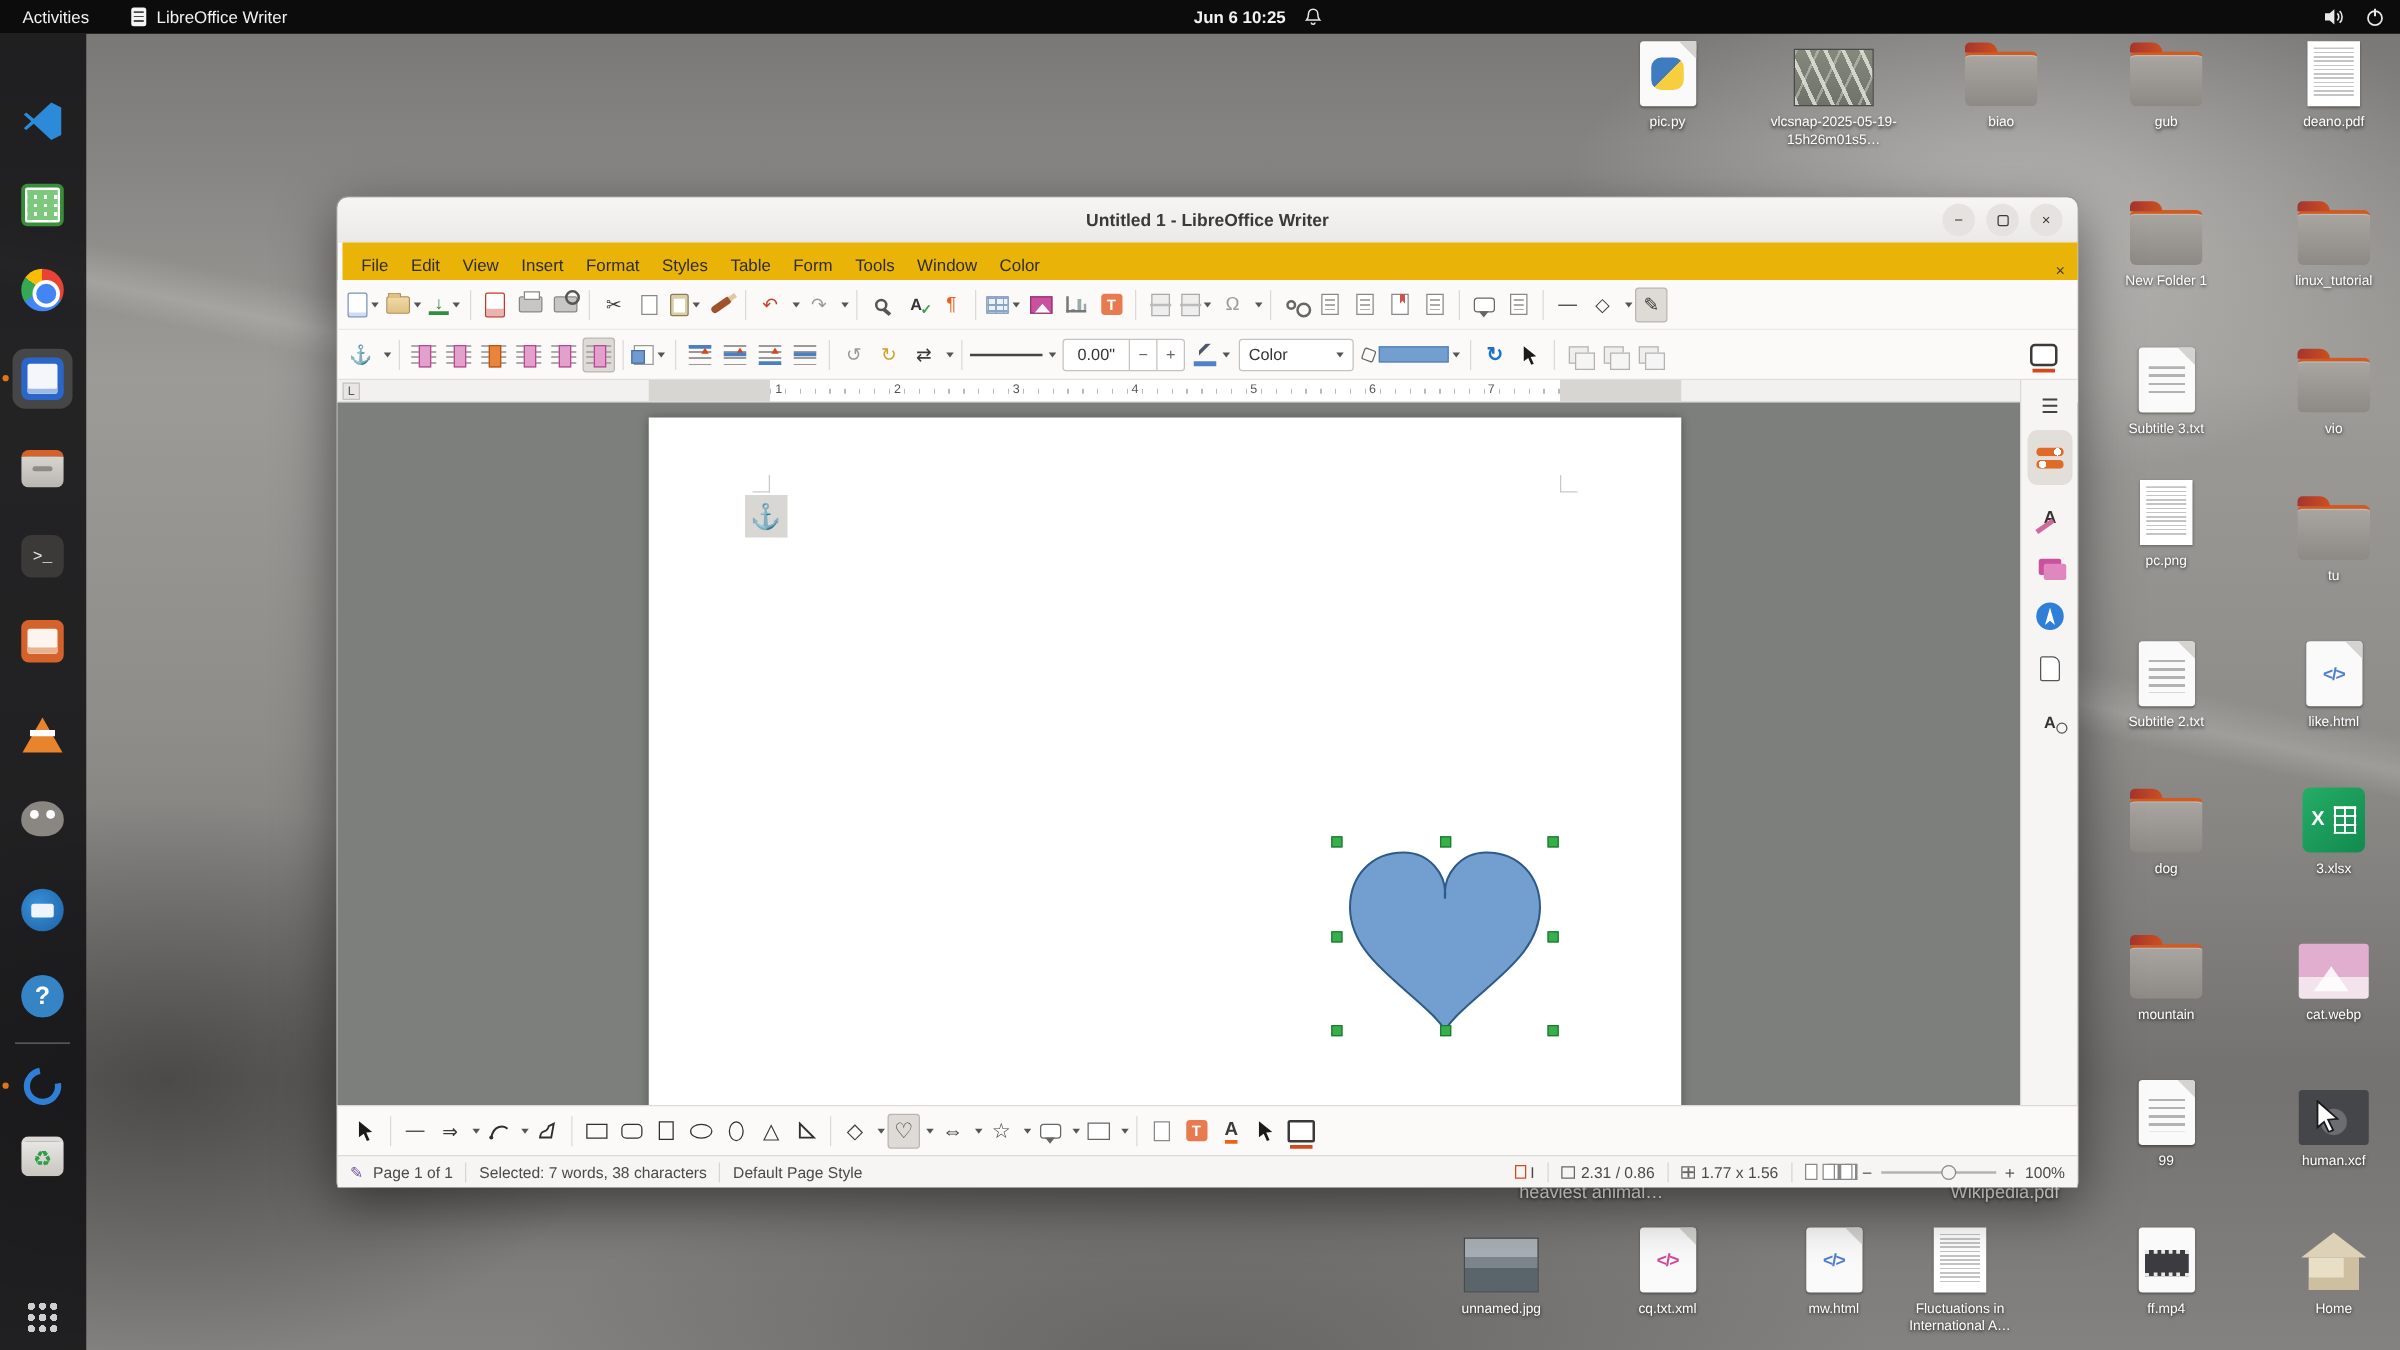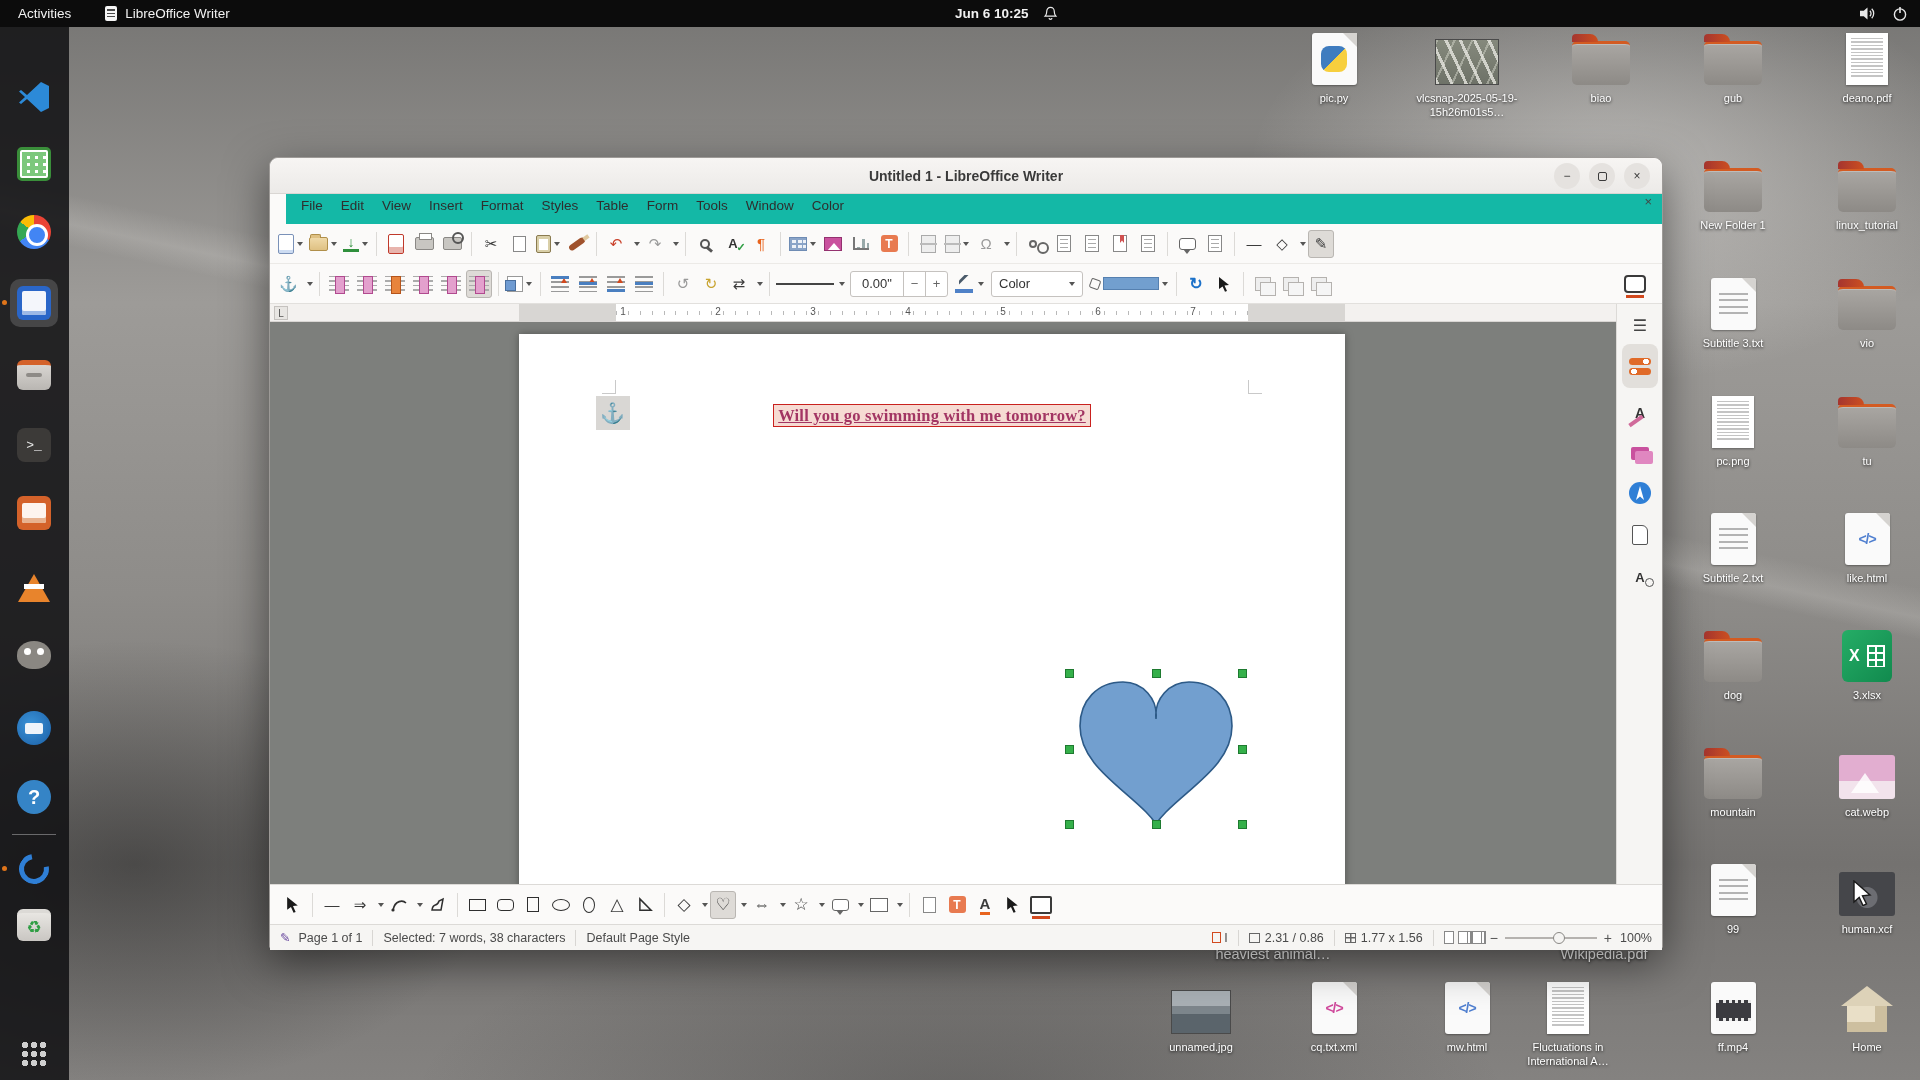--- a/index.html
+++ b/index.html
@@ -100,21 +100,21 @@
   .k-home::before{content:"";position:absolute;left:1px;top:0;border-left:26px solid transparent;border-right:26px solid transparent;border-bottom:20px solid #ddd2b8}
   .k-home::after{content:"";position:absolute;left:7px;top:20px;width:40px;height:26px;background:#e9dfc7;box-shadow:inset -12px -10px 0 #cdbf9f}
   .hidden-label{position:absolute;font-size:14.5px;color:#fff;text-shadow:0 1px 3px rgba(0,0,0,.85);z-index:4;transform:translateX(-50%)}
   
   .window{position:absolute;left:269px;top:157px;width:1394px;height:792px;background:#fbfaf9;border:1px solid #9d9a97;border-radius:9px 9px 3px 3px;box-shadow:0 14px 44px rgba(0,0,0,.5);z-index:20}
   .titlebar{position:absolute;left:0;top:0;right:0;height:36px;background:linear-gradient(#f7f5f3,#eceae8);border-bottom:1px solid #d9d6d3;border-radius:9px 9px 0 0;display:flex;align-items:center;justify-content:center}
   .title-text{font-size:14px;font-weight:bold;color:#3a3a3a}
   .winbtns{position:absolute;right:12px;top:5px;display:flex;gap:9px}
   .wbtn{width:26px;height:26px;border-radius:50%;background:#e5e2df;display:flex;align-items:center;justify-content:center;font-size:12px;color:#3a3a3a}
   .wbtn .sq{width:9px;height:9px;border:1.5px solid #3a3a3a;border-radius:2px}
-  .menubar{position:absolute;left:16px;top:36px;right:0;height:30px;background:#14b8a6;display:flex;align-items:flex-start;padding-left:6px;font-size:13.5px;color:#2e2e2e}
+  .menubar{position:absolute;left:4px;top:36px;right:0;height:30px;background:#eab308;display:flex;align-items:flex-end;padding-left:6px;font-size:13.5px;color:#2e2e2e}
   .menu-item{padding:4px 9px;border-radius:3px}
   .menu-close{position:absolute;right:10px;font-size:13px;color:#444}
   .toolbar{position:absolute;left:0;right:0;display:flex;align-items:center;padding-left:6px;background:#fbfaf9;gap:2px}
   .tb1{top:66px;height:40px;border-bottom:1px solid #eceae7}
   .tb2{top:106px;height:40px;border-bottom:1px solid #e2e0dd}
   .tbi{min-width:26px;height:28px;border-radius:3px;display:flex;align-items:center;justify-content:center;position:relative;font-size:15px;color:#3b3b3b;padding:0 2px}
   .tbi.active{background:#dedbd7;border:1px solid #b9b6b2}
   .caret{width:0;height:0;border-left:3.5px solid transparent;border-right:3.5px solid transparent;border-top:4px solid #555;margin-left:3px}
   .sep{width:1px;height:24px;background:#dcdad7;margin:0 4px}
   .gray{color:#9a9a9a}.orange{color:#e8641e}.red{color:#c9402a}
@@ -381,21 +381,21 @@
       <span class="k-text"></span>
     </span>
     <span class="dlabel">Subtitle 3.txt</span>
   </div>
 <div class="dicon" style="left:1807px;top:278px">
     <span class="di">
       <span class="k-folder"></span>
     </span>
     <span class="dlabel">vio</span>
   </div>
-<div class="dicon" style="left:1673px;top:396px">
+<div class="dicon" style="left:1673px;top:384px">
     <span class="di">
       <span class="k-doctext"></span>
     </span>
     <span class="dlabel">pc.png</span>
   </div>
 <div class="dicon" style="left:1807px;top:396px">
     <span class="di">
       <span class="k-folder"></span>
     </span>
     <span class="dlabel">tu</span>
@@ -735,23 +735,20 @@
       <span class="rnum" style="left:579px">6</span>
       <span class="rnum" style="left:674px">7</span>
     </div>
   </div>
 
   <div class="content">
     <div class="page">
       <span class="cornermark cm-tl"></span>
       <span class="cornermark cm-tr"></span>
       <span class="anchor-badge">⚓</span>
-      <div class="docline">
-        <span id="doc-text" style="color: rgb(162, 53, 99); background-color: rgb(246, 219, 211); border: 1px solid rgb(201, 33, 30);">Will you go swimming with me tomorrow?</span>
-      </div>
       <div class="heart-wrap">
         <svg width="174" height="152" viewBox="0 0 174 152">
           <path id="heart-path" d="M87 46 C85 26 100 9 120 9 C146 9 163 28 163 53 C163 90 124 112 97 139 C92 144 89 148 87 151 C85 148 82 144 77 139 C50 112 11 90 11 53 C11 28 28 9 54 9 C74 9 89 26 87 46 Z" fill="#729fcf" stroke="#2d5a87" stroke-width="1.6"></path>
         </svg>
         <span class="handle" style="left: -4px; top: -4px; background: rgb(53, 176, 74);"></span>
         <span class="handle" style="left: 83px; top: -4px; background: rgb(53, 176, 74);"></span>
         <span class="handle" style="right: -4px; top: -4px; background: rgb(53, 176, 74);"></span>
         <span class="handle" style="left: -4px; top: 72px; background: rgb(53, 176, 74);"></span>
         <span class="handle" style="right: -4px; top: 72px; background: rgb(53, 176, 74);"></span>
         <span class="handle" style="left: -4px; bottom: -4px; background: rgb(53, 176, 74);"></span>

